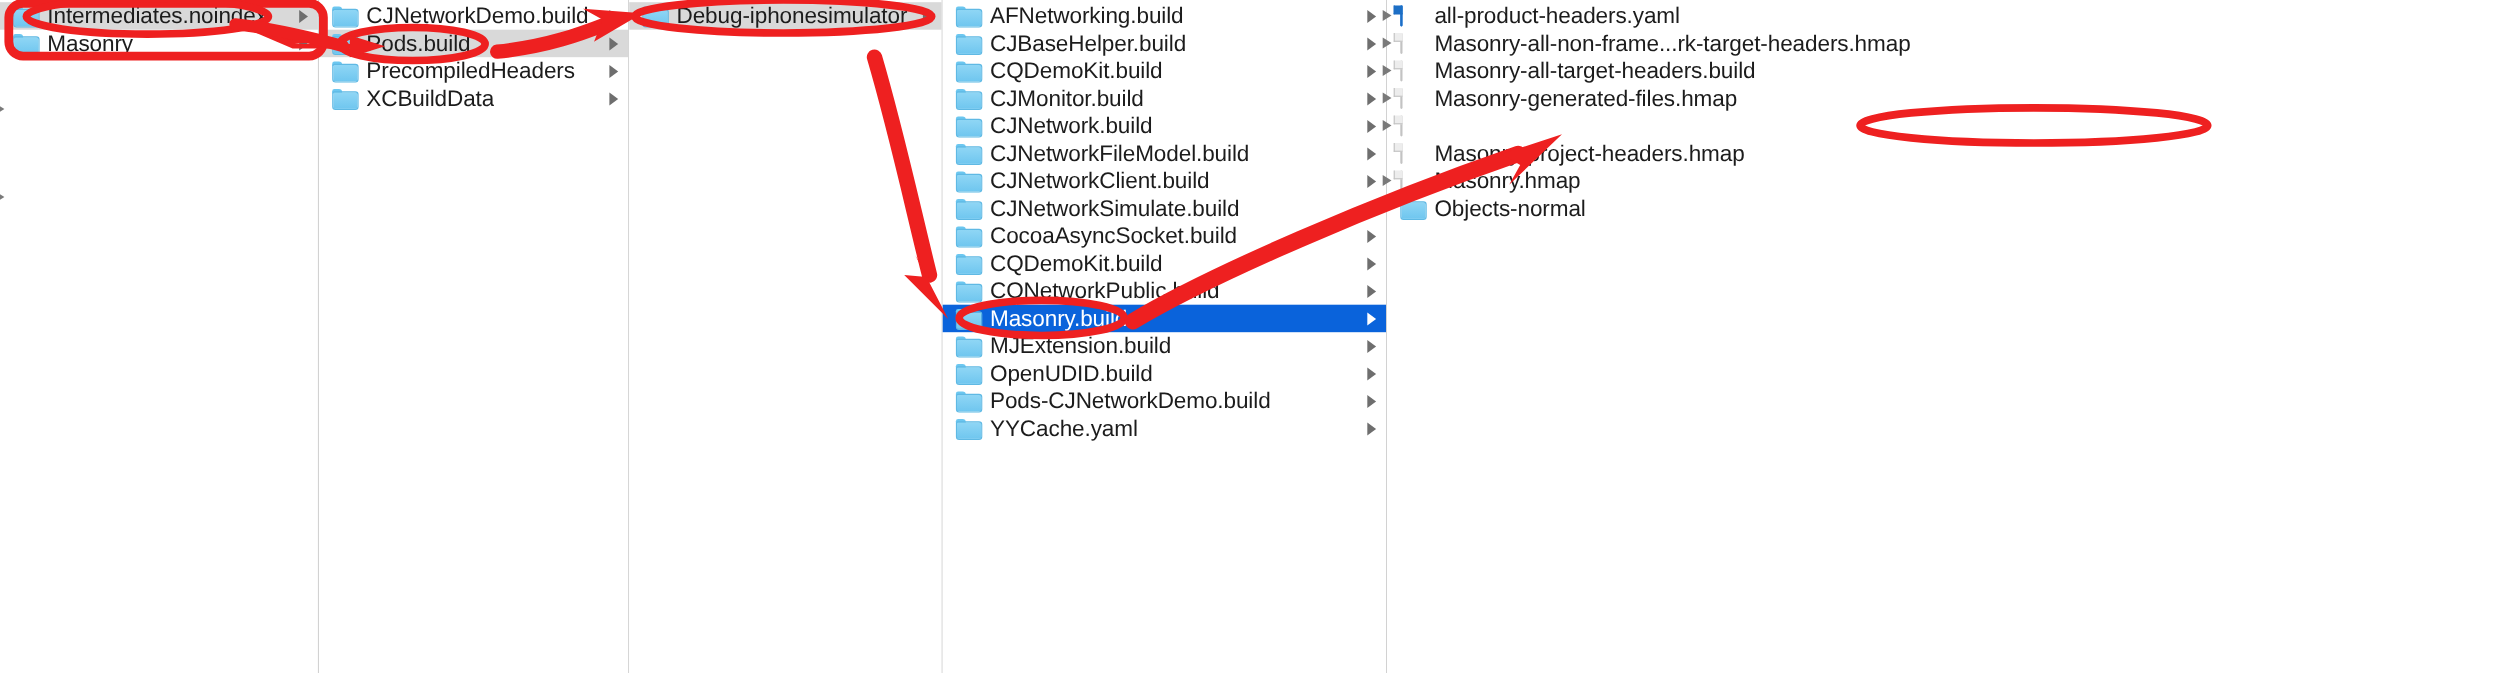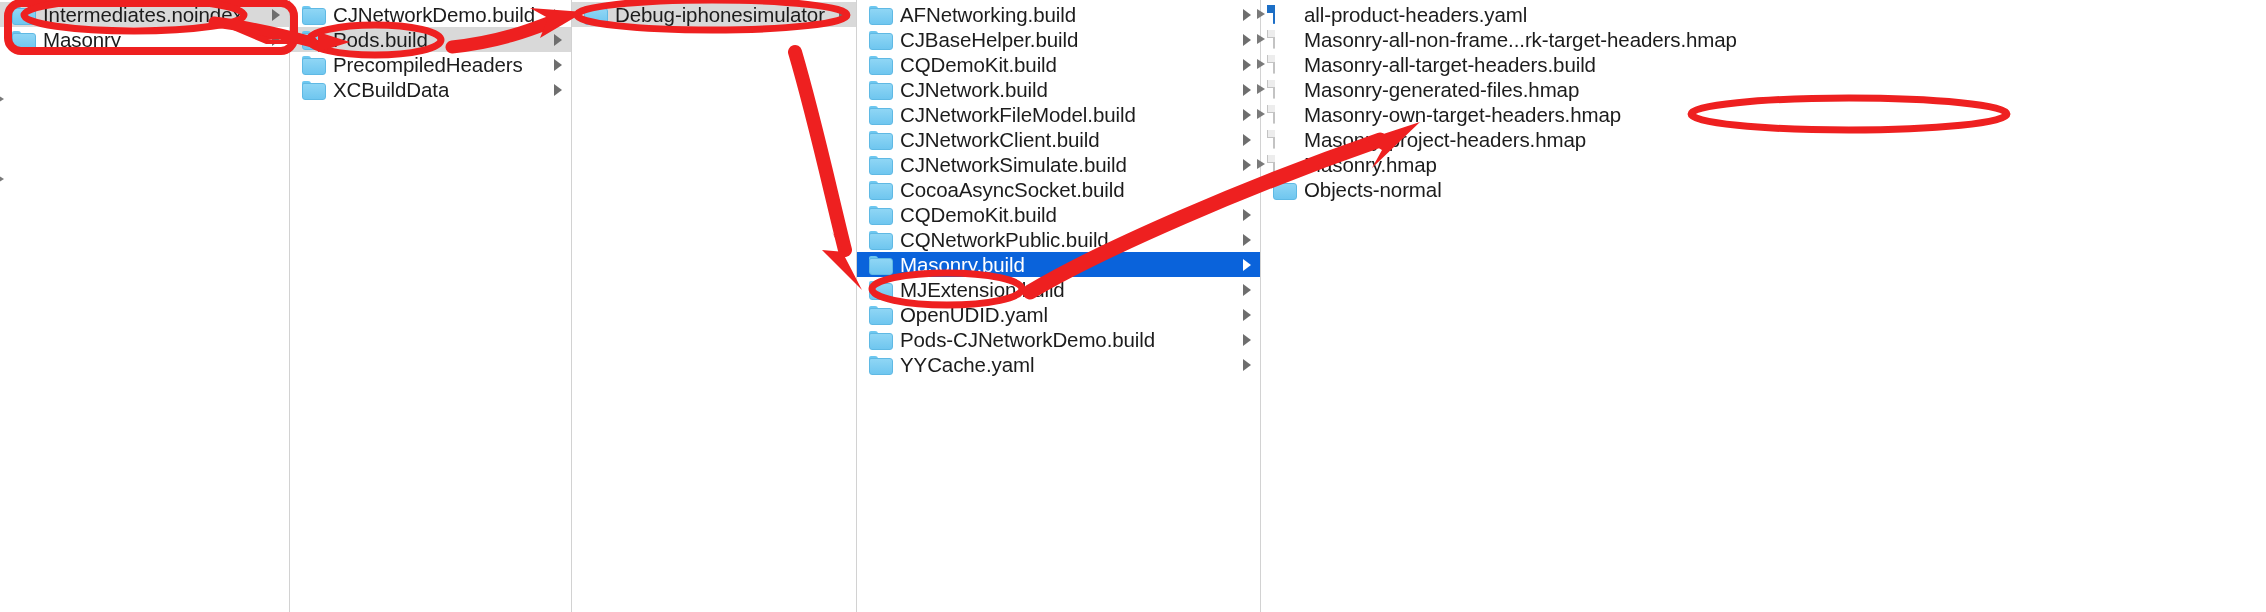--- a/index.html
+++ b/index.html
@@ -200,20 +200,25 @@
         <span class="label">CJBaseHelper.build</span>
         <span class="disc"></span>
       </div>
       <div class="row">
         <span class="icon"><span class="folder"></span></span>
         <span class="label">CQDemoKit.build</span>
         <span class="disc"></span>
       </div>
       <div class="row">
         <span class="icon"><span class="folder"></span></span>
+        <span class="label">CJMonitor.build</span>
+        <span class="disc"></span>
+      </div>
+      <div class="row">
+        <span class="icon"><span class="folder"></span></span>
         <span class="label">CJNetwork.build</span>
         <span class="disc"></span>
       </div>
       <div class="row">
         <span class="icon"><span class="folder"></span></span>
         <span class="label">CJNetworkFileModel.build</span>
         <span class="disc"></span>
       </div>
       <div class="row">
         <span class="icon"><span class="folder"></span></span>
@@ -245,21 +250,21 @@
         <span class="label">Masonry.build</span>
         <span class="disc"></span>
       </div>
       <div class="row">
         <span class="icon"><span class="folder"></span></span>
         <span class="label">MJExtension.build</span>
         <span class="disc"></span>
       </div>
       <div class="row">
         <span class="icon"><span class="folder"></span></span>
-        <span class="label">OpenUDID.yaml</span>
+        <span class="label">OpenUDID.build</span>
         <span class="disc"></span>
       </div>
       <div class="row">
         <span class="icon"><span class="folder"></span></span>
         <span class="label">Pods-CJNetworkDemo.build</span>
         <span class="disc"></span>
       </div>
       <div class="row">
         <span class="icon"><span class="folder"></span></span>
         <span class="label">YYCache.yaml</span>
@@ -286,21 +291,20 @@
       <div class="row">
         <span class="icon"><span class="doc"></span></span>
         <span class="label">Masonry-all-target-headers.build</span>
       </div>
       <div class="row">
         <span class="icon"><span class="doc"></span></span>
         <span class="label">Masonry-generated-files.hmap</span>
       </div>
       <div class="row">
         <span class="icon"><span class="doc"></span></span>
-        <span class="label">Masonry-own-target-headers.hmap</span>
       </div>
       <div class="row">
         <span class="icon"><span class="doc"></span></span>
         <span class="label">Masonry-project-headers.hmap</span>
       </div>
       <div class="row">
         <span class="icon"><span class="doc"></span></span>
         <span class="label">Masonry.hmap</span>
       </div>
       <div class="row">

